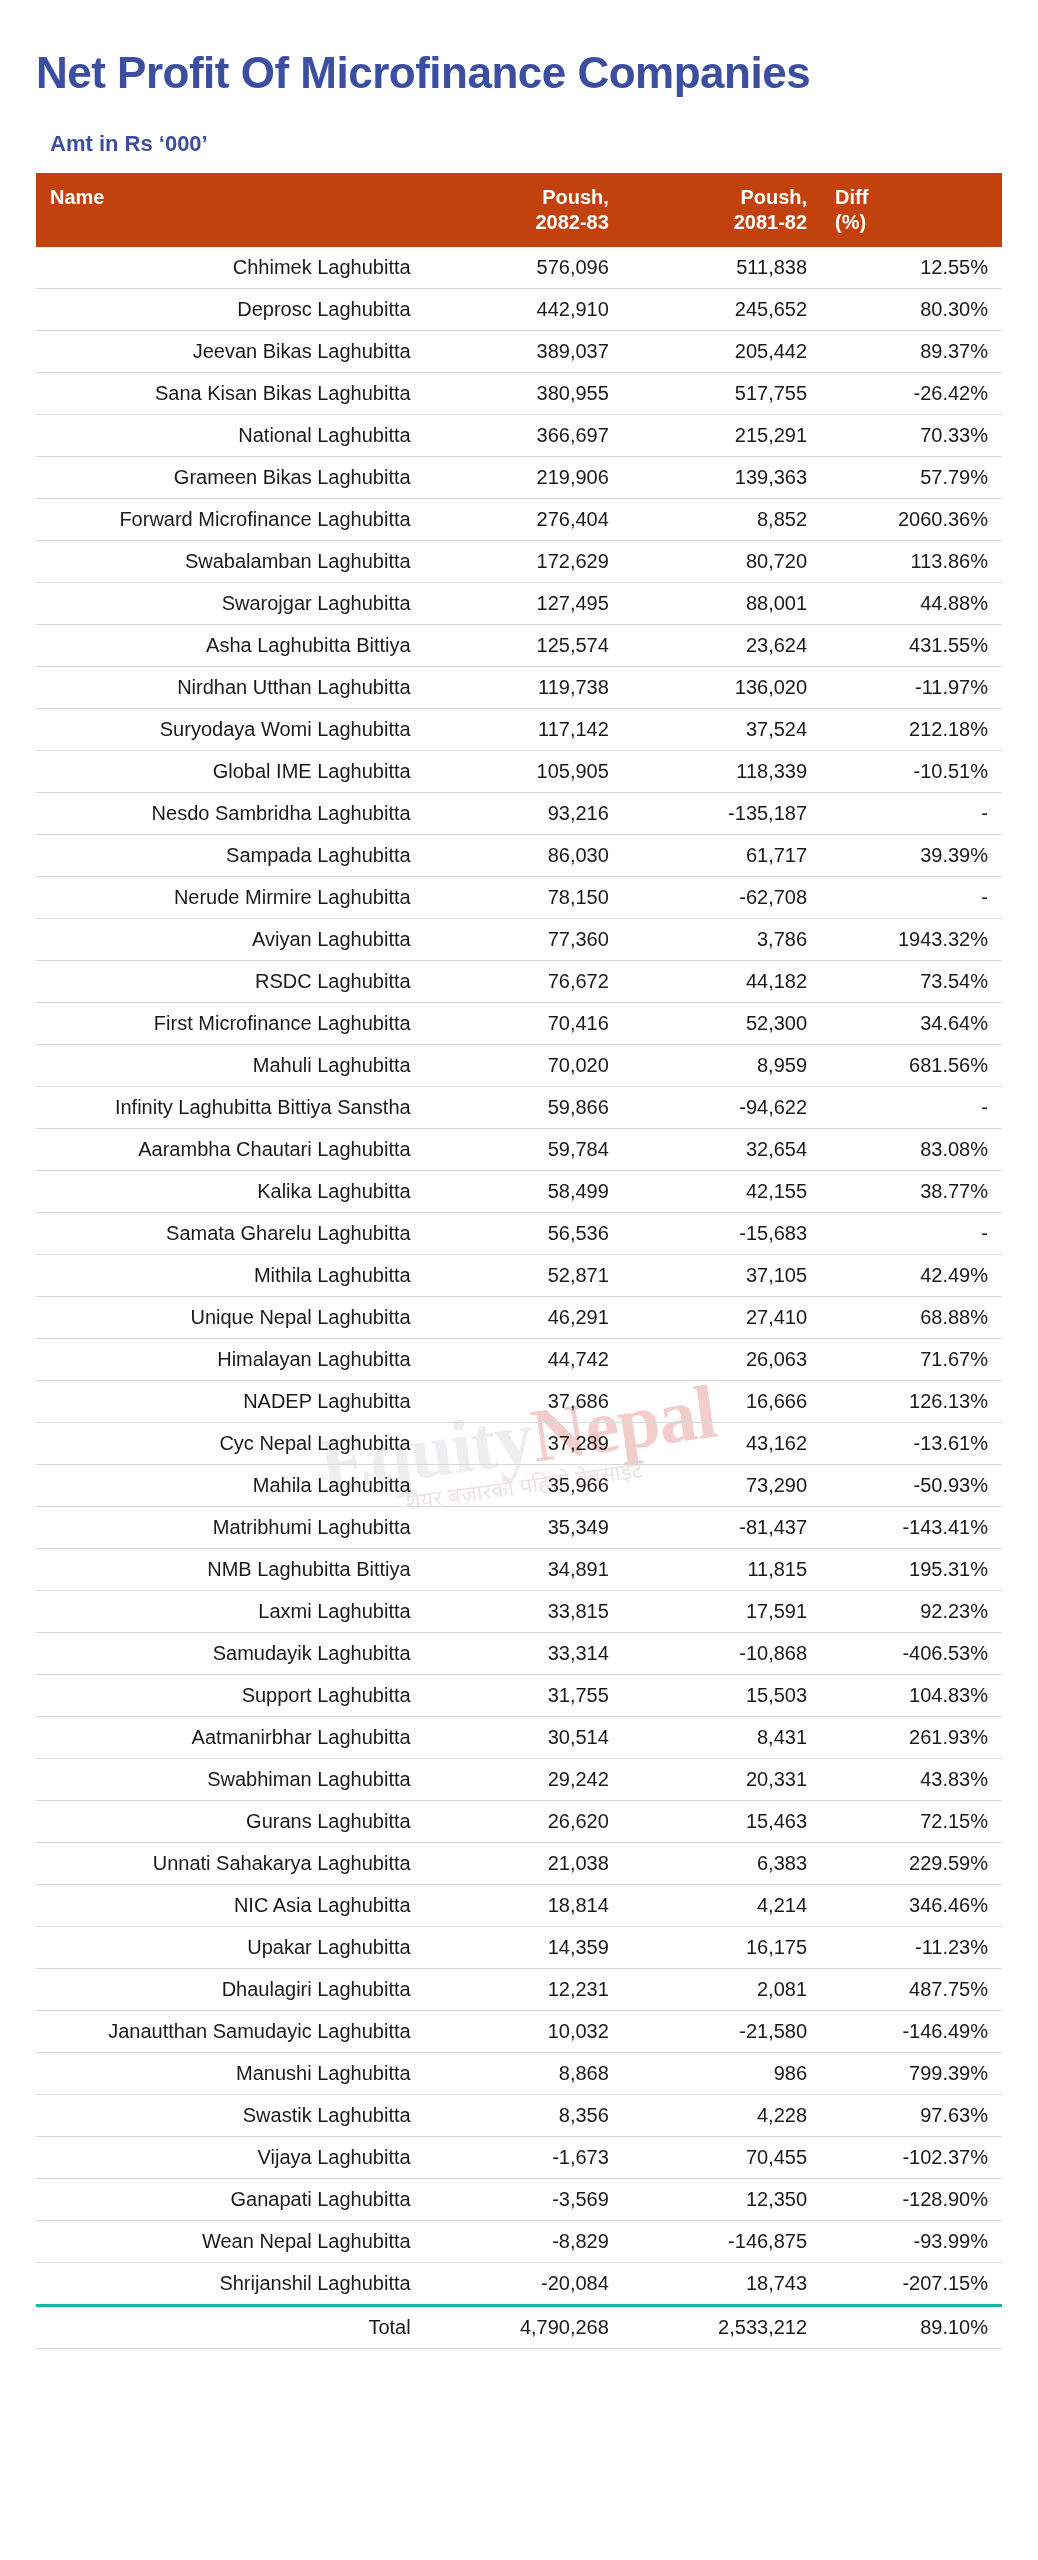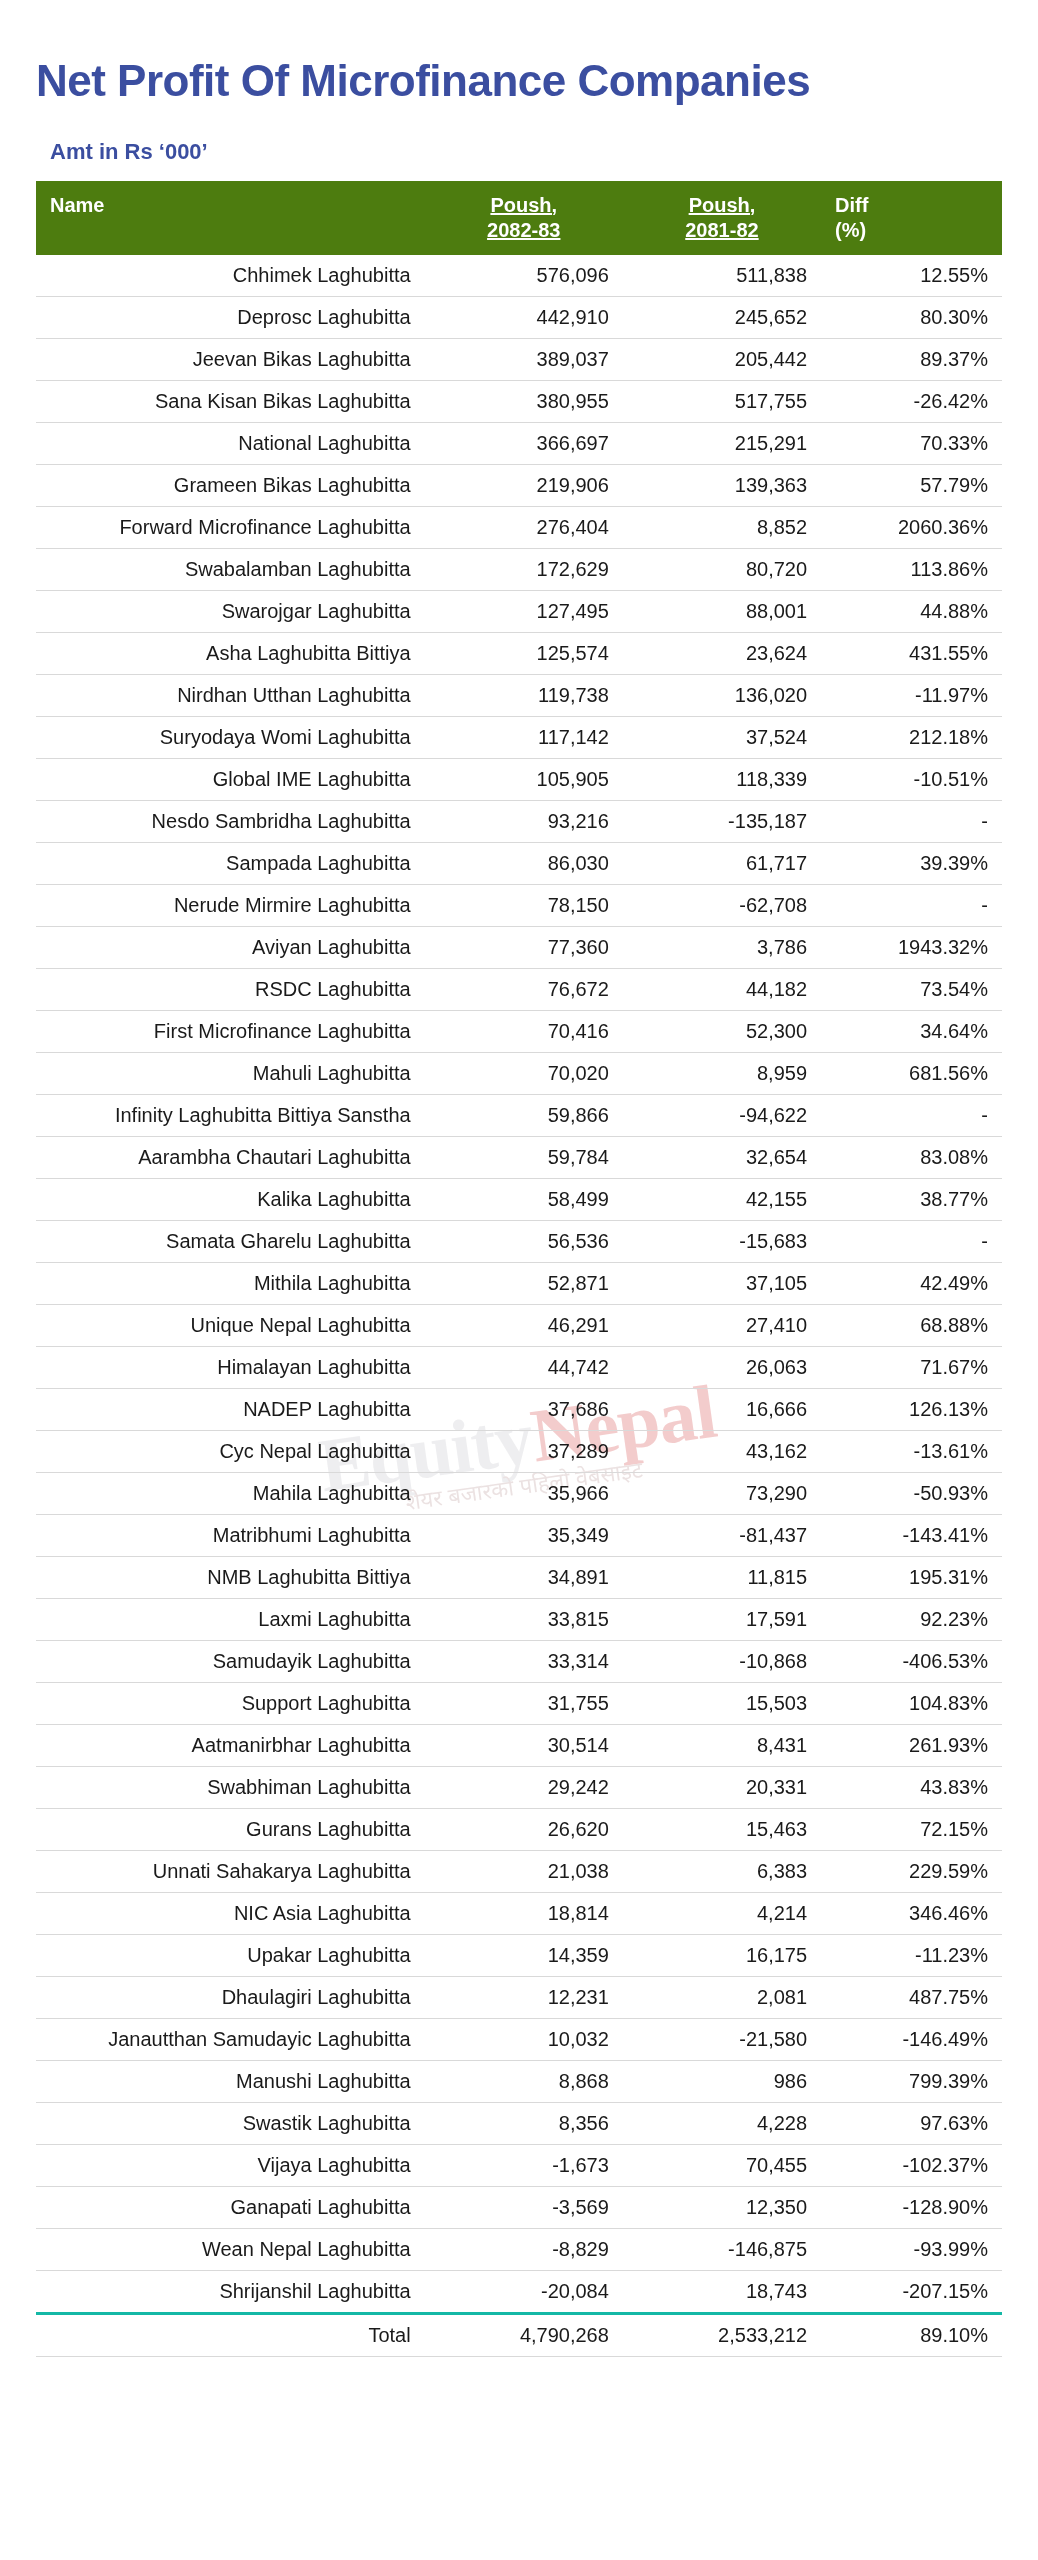--- a/index.html
+++ b/index.html
@@ -18,47 +18,47 @@
     width: 1038px;
     box-sizing: border-box;
     padding: 30px 36px 20px 36px;
     position: relative;
   }
   .title {
     font-size: 44px;
     font-weight: bold;
     color: #3b4ea0;
     letter-spacing: -0.5px;
-    margin: 26px 0 0 0;
+    margin: 18px 0 0 0;
     line-height: 1.15;
   }
   .subtitle {
     font-size: 22px;
     font-weight: bold;
     color: #3b4ea0;
     margin: 32px 0 16px 14px;
   }
   table.data {
     width: 100%;
     border-collapse: collapse;
     table-layout: fixed;
     position: relative;
     z-index: 2;
   }
   table.data thead th {
-    background: #4d7c0f;
+    background: #c2410c;
     color: #ffffff;
     font-size: 20px;
     font-weight: bold;
     padding: 12px 14px;
     vertical-align: top;
     line-height: 1.25;
   }
   th.col-name { text-align: left; width: 42%; }
-  th.col-num  { width: 20%; text-decoration: underline; }
+  th.col-num  { text-align: right; width: 20%; }
   th.col-diff { text-align: left; width: 18%; padding-right: 38px; }
   table.data tbody td {
     font-size: 20px;
     padding: 9px 14px;
     border-bottom: 1px solid #d9d9d9;
     color: #1a1a1a;
     white-space: nowrap;
     overflow: hidden;
     text-overflow: ellipsis;
   }

